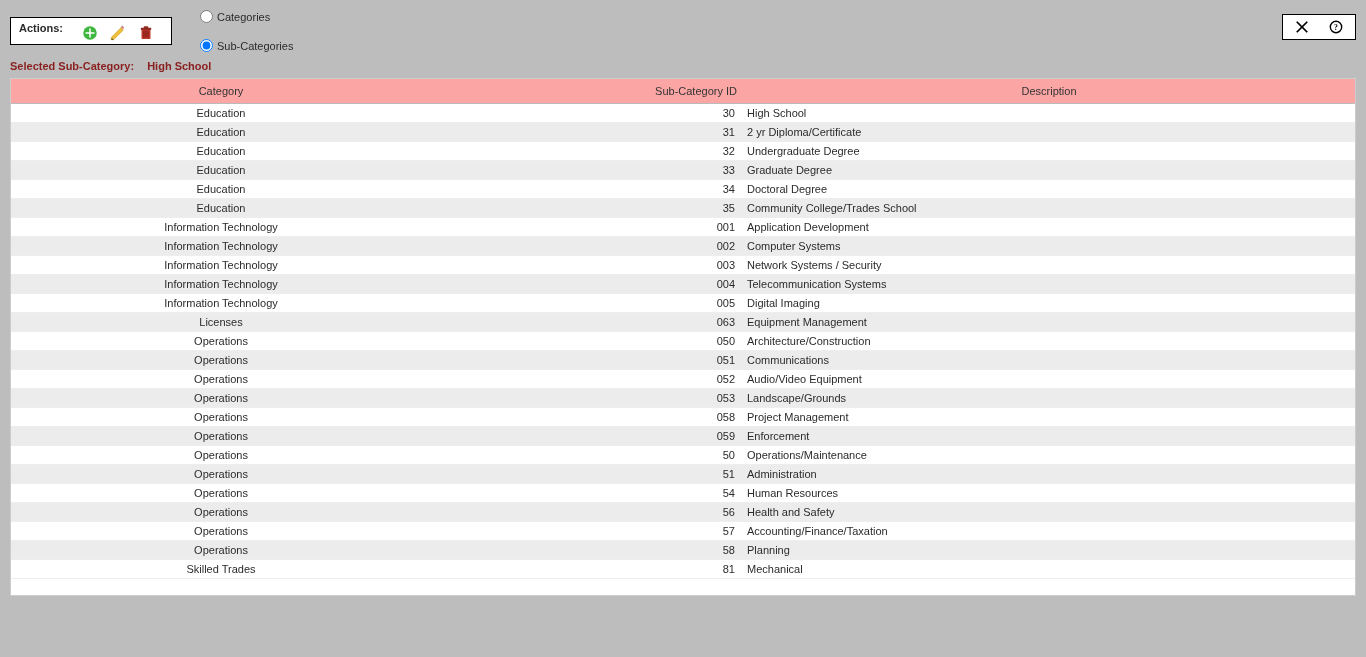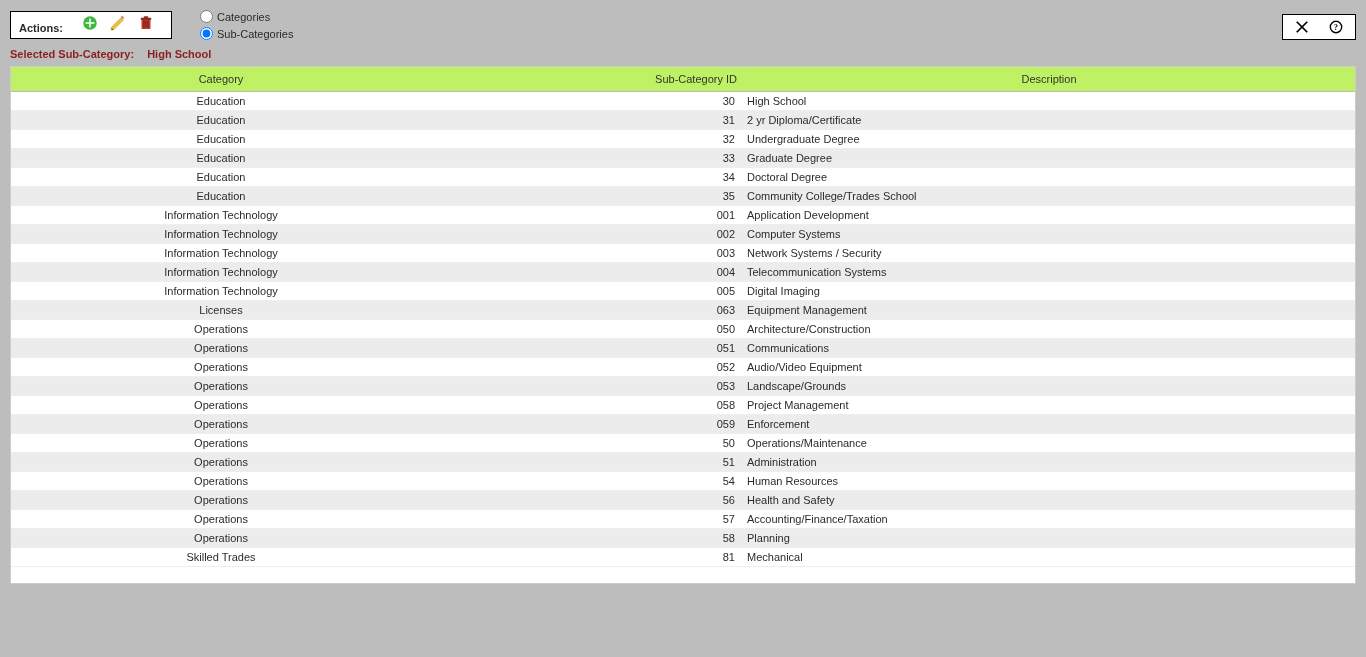--- a/index.html
+++ b/index.html
@@ -24,21 +24,21 @@
   .toolbar-row {
     display: flex;
     align-items: center;
     position: relative;
     margin-bottom: 4px;
   }
   .actions-box {
     border: 1px solid #000;
     background: #fff;
     display: flex;
-    align-items: flex-end;
+    align-items: flex-start;
     padding: 4px 8px;
     height: 28px;
   }
   .actions-label {
     font-weight: bold;
     font-size: 11px;
     margin-right: 16px;
   }
   .action-icon {
     width: 22px;
@@ -46,21 +46,21 @@
     display: inline-flex;
     align-items: center;
     justify-content: center;
     margin-right: 6px;
     cursor: pointer;
   }
   .radios {
     margin-left: 28px;
     display: flex;
     flex-direction: column;
-    gap: 4px;
+    gap: 16px;
     font-size: 11px;
   }
   .radio-row { display: flex; align-items: center; gap: 4px; }
   .radio-row input { margin: 0; }
   .right-buttons {
     position: absolute;
     right: 0;
     top: 4px;
     display: flex;
     align-items: center;
@@ -96,21 +96,21 @@
   .table-scroll {
     overflow-y: scroll;
     height: 100%;
   }
   table {
     width: 100%;
     border-collapse: collapse;
     table-layout: fixed;
   }
   thead th {
-    background: #bef264;
+    background: #fca5a5;
     font-weight: normal;
     font-size: 11px;
     color: #333;
     padding: 6px 4px;
     border-bottom: 1px solid #bbb;
     position: sticky;
     top: 0;
   }
   tbody td {
     padding: 3px 6px;

